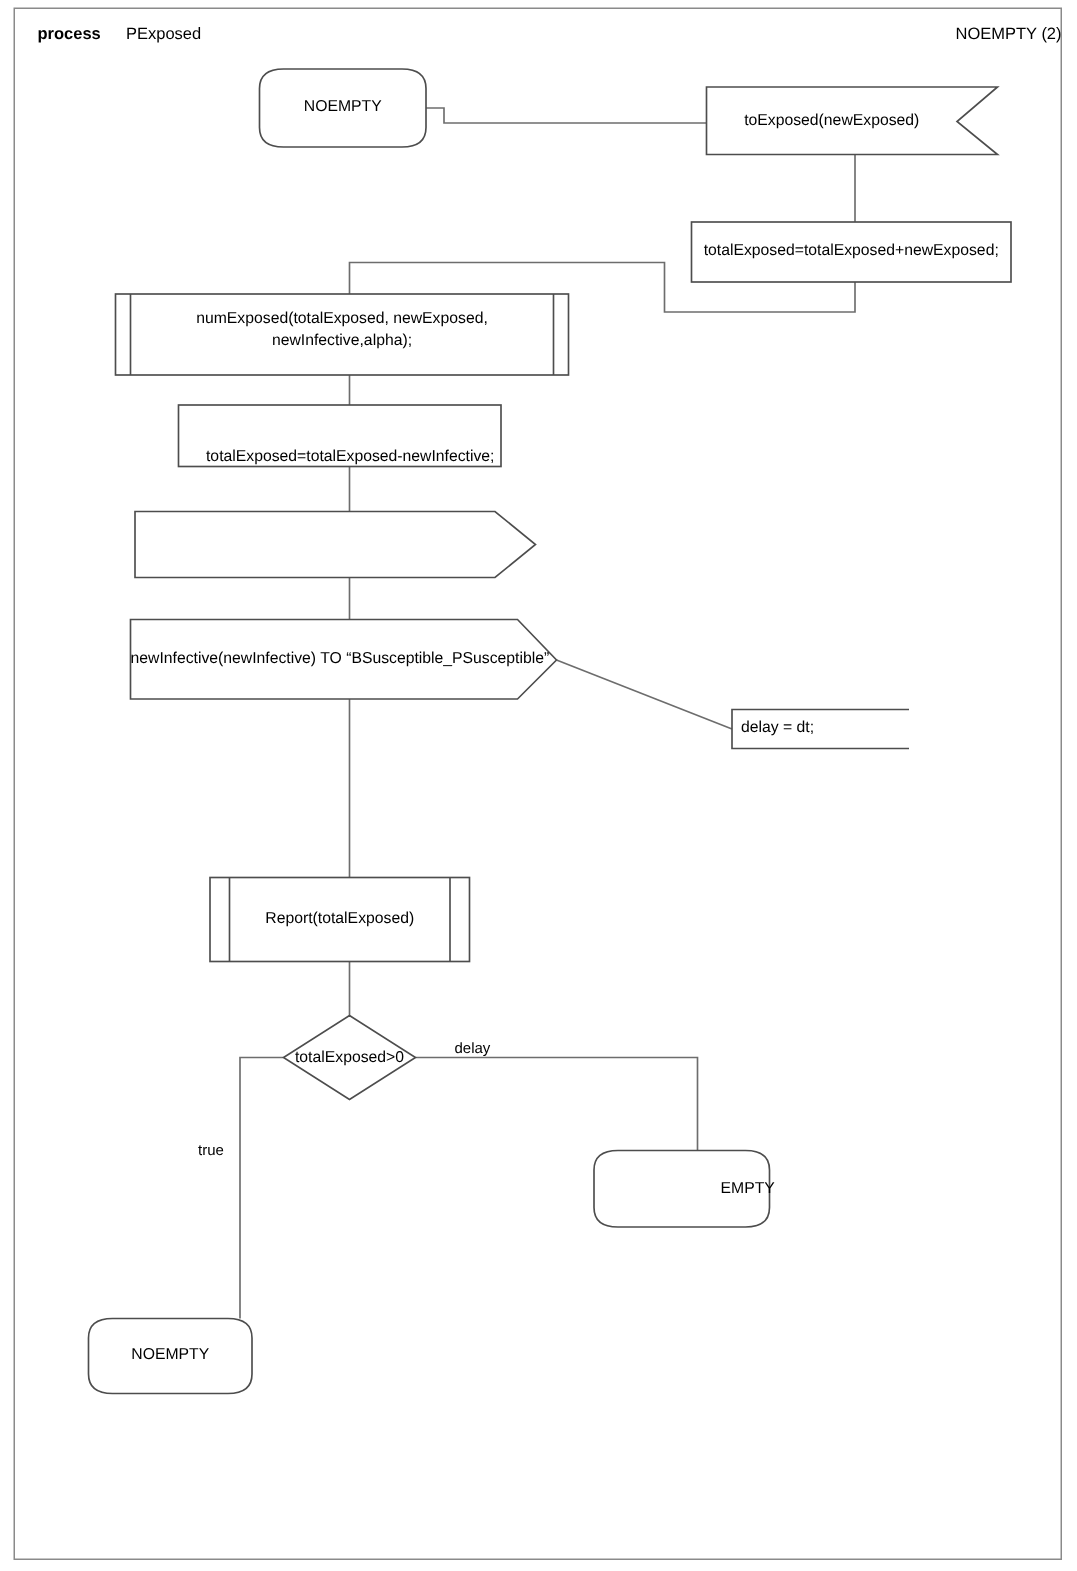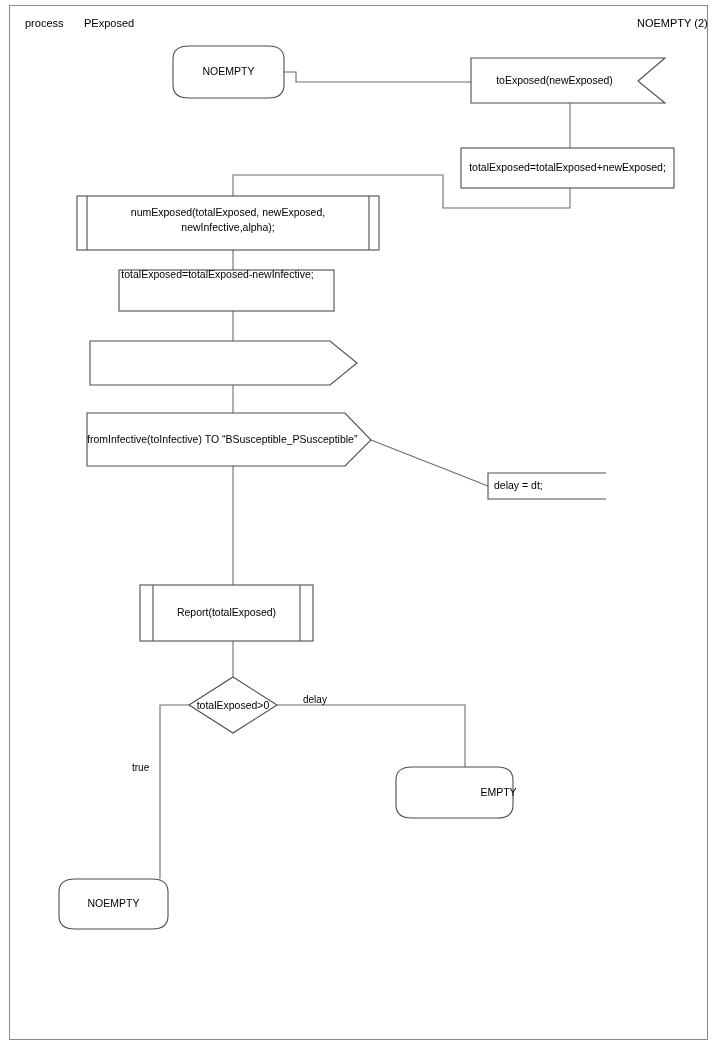--- a/index.html
+++ b/index.html
@@ -25,21 +25,21 @@
     height: 1035px;
     border: 1.5px solid #8a8a8a;
     box-sizing: border-box;
   }
   .hdr {
     position: absolute;
     font-size: 11px;
     color: #000;
     white-space: nowrap;
   }
-  .hdr-bold { font-weight: normal; }
+  .hdr-bold { font-weight: bold; }
 
   svg#canvas {
     position: absolute;
     left: 0; top: 0;
     width: 718px;
     height: 1047px;
   }
   .lbl {
     position: absolute;
     font-size: 10.5px;
@@ -129,24 +129,24 @@
 
   <div class="lbl" style="left:173px; top:65px; width:111px;">NOEMPTY</div>
 
   <div class="lbl" style="left:471px; top:74px; width:167px;">toExposed(newExposed)</div>
 
   <div class="lbl" style="left:461px; top:161px; width:213px;">totalExposed=totalExposed+newExposed;</div>
 
   <div class="lbl lbl-multi" style="left:87px; top:206px; width:282px;">numExposed(totalExposed, newExposed,</div>
   <div class="lbl lbl-multi" style="left:87px; top:221px; width:282px;">newInfective,alpha);</div>
 
-  <div class="lbl" style="left:119px; top:268px; width:197px;">totalExposed=totalExposed-newInfective;</div>
+  <div class="lbl" style="left:119px; top:298px; width:197px;padding-left:16px;">totalExposed=totalExposed-newInfective;</div>
 
 
-  <div class="lbl" style="left:87px; top:433px; width:258px;">fromInfective(toInfective) TO “BSusceptible_PSusceptible”</div>
+  <div class="lbl" style="left:87px; top:433px; width:258px;">newInfective(newInfective) TO “BSusceptible_PSusceptible”</div>
 
   <div class="lbl" style="left:494px; top:479px; width:100px; text-align:left;">delay = dt;</div>
 
   <div class="lbl" style="left:153px; top:606px; width:147px;">Report(totalExposed)</div>
 
   <div class="lbl" style="left:183px; top:699px; width:100px;">totalExposed&gt;0</div>
 
   <div class="lbl" style="left:396px; top:786px; width:117px;padding-left:44px;">EMPTY</div>
 
   <div class="lbl" style="left:59px; top:897px; width:109px;">NOEMPTY</div>

